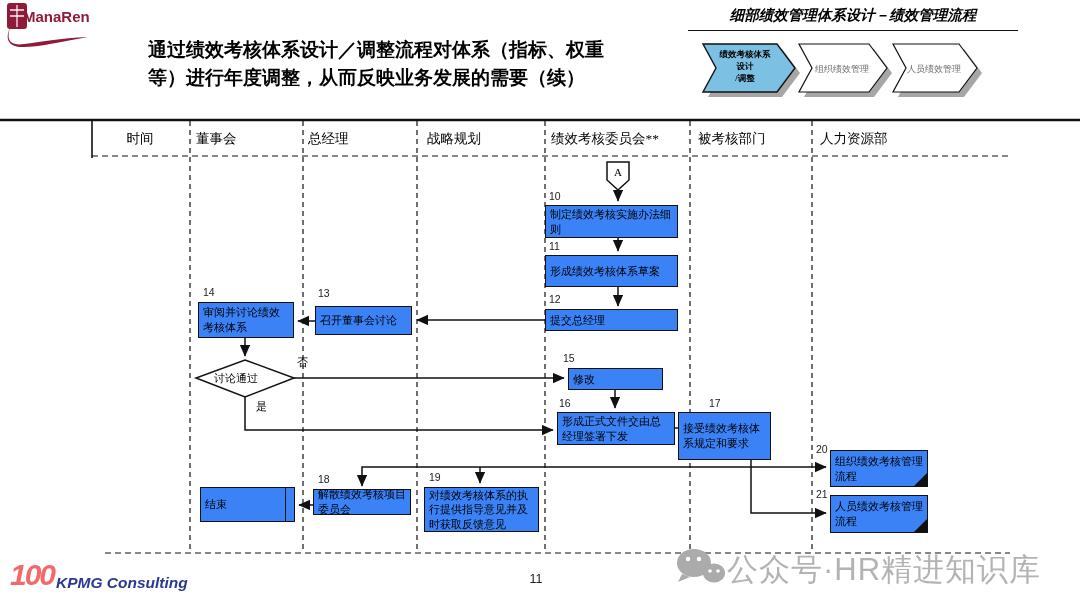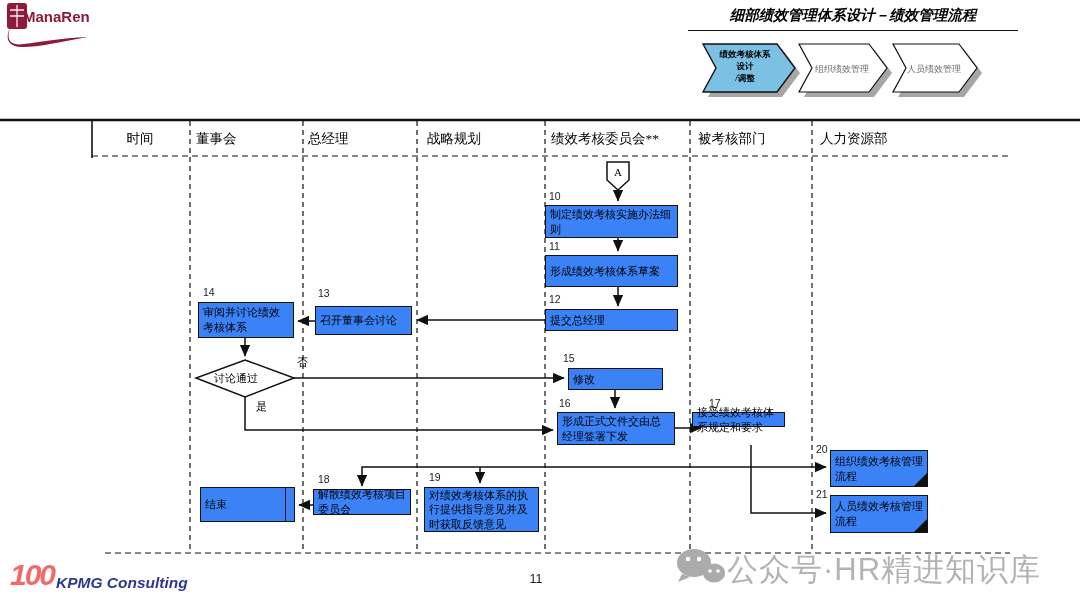--- a/index.html
+++ b/index.html
@@ -111,20 +111,22 @@
     <circle cx="688" cy="559" r="2.2" fill="#fff"></circle>
     <circle cx="699" cy="559" r="2.2" fill="#fff"></circle>
     <circle cx="710" cy="571" r="1.8" fill="#fff"></circle>
     <circle cx="718" cy="571" r="1.8" fill="#fff"></circle>
   </g>
 </svg>
 
 <div id="logo-text">ManaRen</div>
 <div id="breadcrumb">细部绩效管理体系设计－绩效管理流程</div>
 <div id="title">
+  <div>通过绩效考核体系设计／调整流程对体系（指标、权重</div>
+  <div>等）进行年度调整，从而反映业务发展的需要（续）</div>
 </div>
 <div id="tab1-label" class="tab-label">
   <div>绩效考核体系</div>
   <div>设计</div>
   <div>/调整</div>
 </div>
 <div id="tab2-label" class="tab-label">组织绩效管理</div>
 <div id="tab3-label" class="tab-label">人员绩效管理</div>
 
 <div class="lane-h" style="left:90px;width:100px;text-align:center;">时间</div>
@@ -156,21 +158,21 @@
 <div class="flow-label" style="left:297px;top:355px;">否</div>
 <div class="flow-label" style="left:256px;top:399px;">是</div>
 
 <div class="num" style="left:563px;top:352px;">15</div>
 <div class="box" style="left:568px;top:368px;width:95px;height:22px;">修改</div>
 
 <div class="num" style="left:559px;top:397px;">16</div>
 <div class="box" style="left:557px;top:412px;width:118px;height:33px;">形成正式文件交由总经理签署下发</div>
 
 <div class="num" style="left:709px;top:397px;">17</div>
-<div class="box" style="left:692px;top:412px;width:93px;height:15px;">接受绩效考核体系规定和要求</div>
+<div class="box" style="left:678px;top:412px;width:93px;height:48px;">接受绩效考核体系规定和要求</div>
 
 <div class="num" style="left:318px;top:473px;">18</div>
 <div class="box" style="left:313px;top:489px;width:98px;height:26px;">解散绩效考核项目委员会</div>
 
 <div class="num" style="left:429px;top:471px;">19</div>
 <div class="box" style="left:424px;top:487px;width:115px;height:45px;">对绩效考核体系的执行提供指导意见并及时获取反馈意见</div>
 
 <div class="num" style="left:816px;top:443px;">20</div>
 <div class="box" style="left:830px;top:450px;width:98px;height:37px;">
   <span>组织绩效考核管理流程</span>

